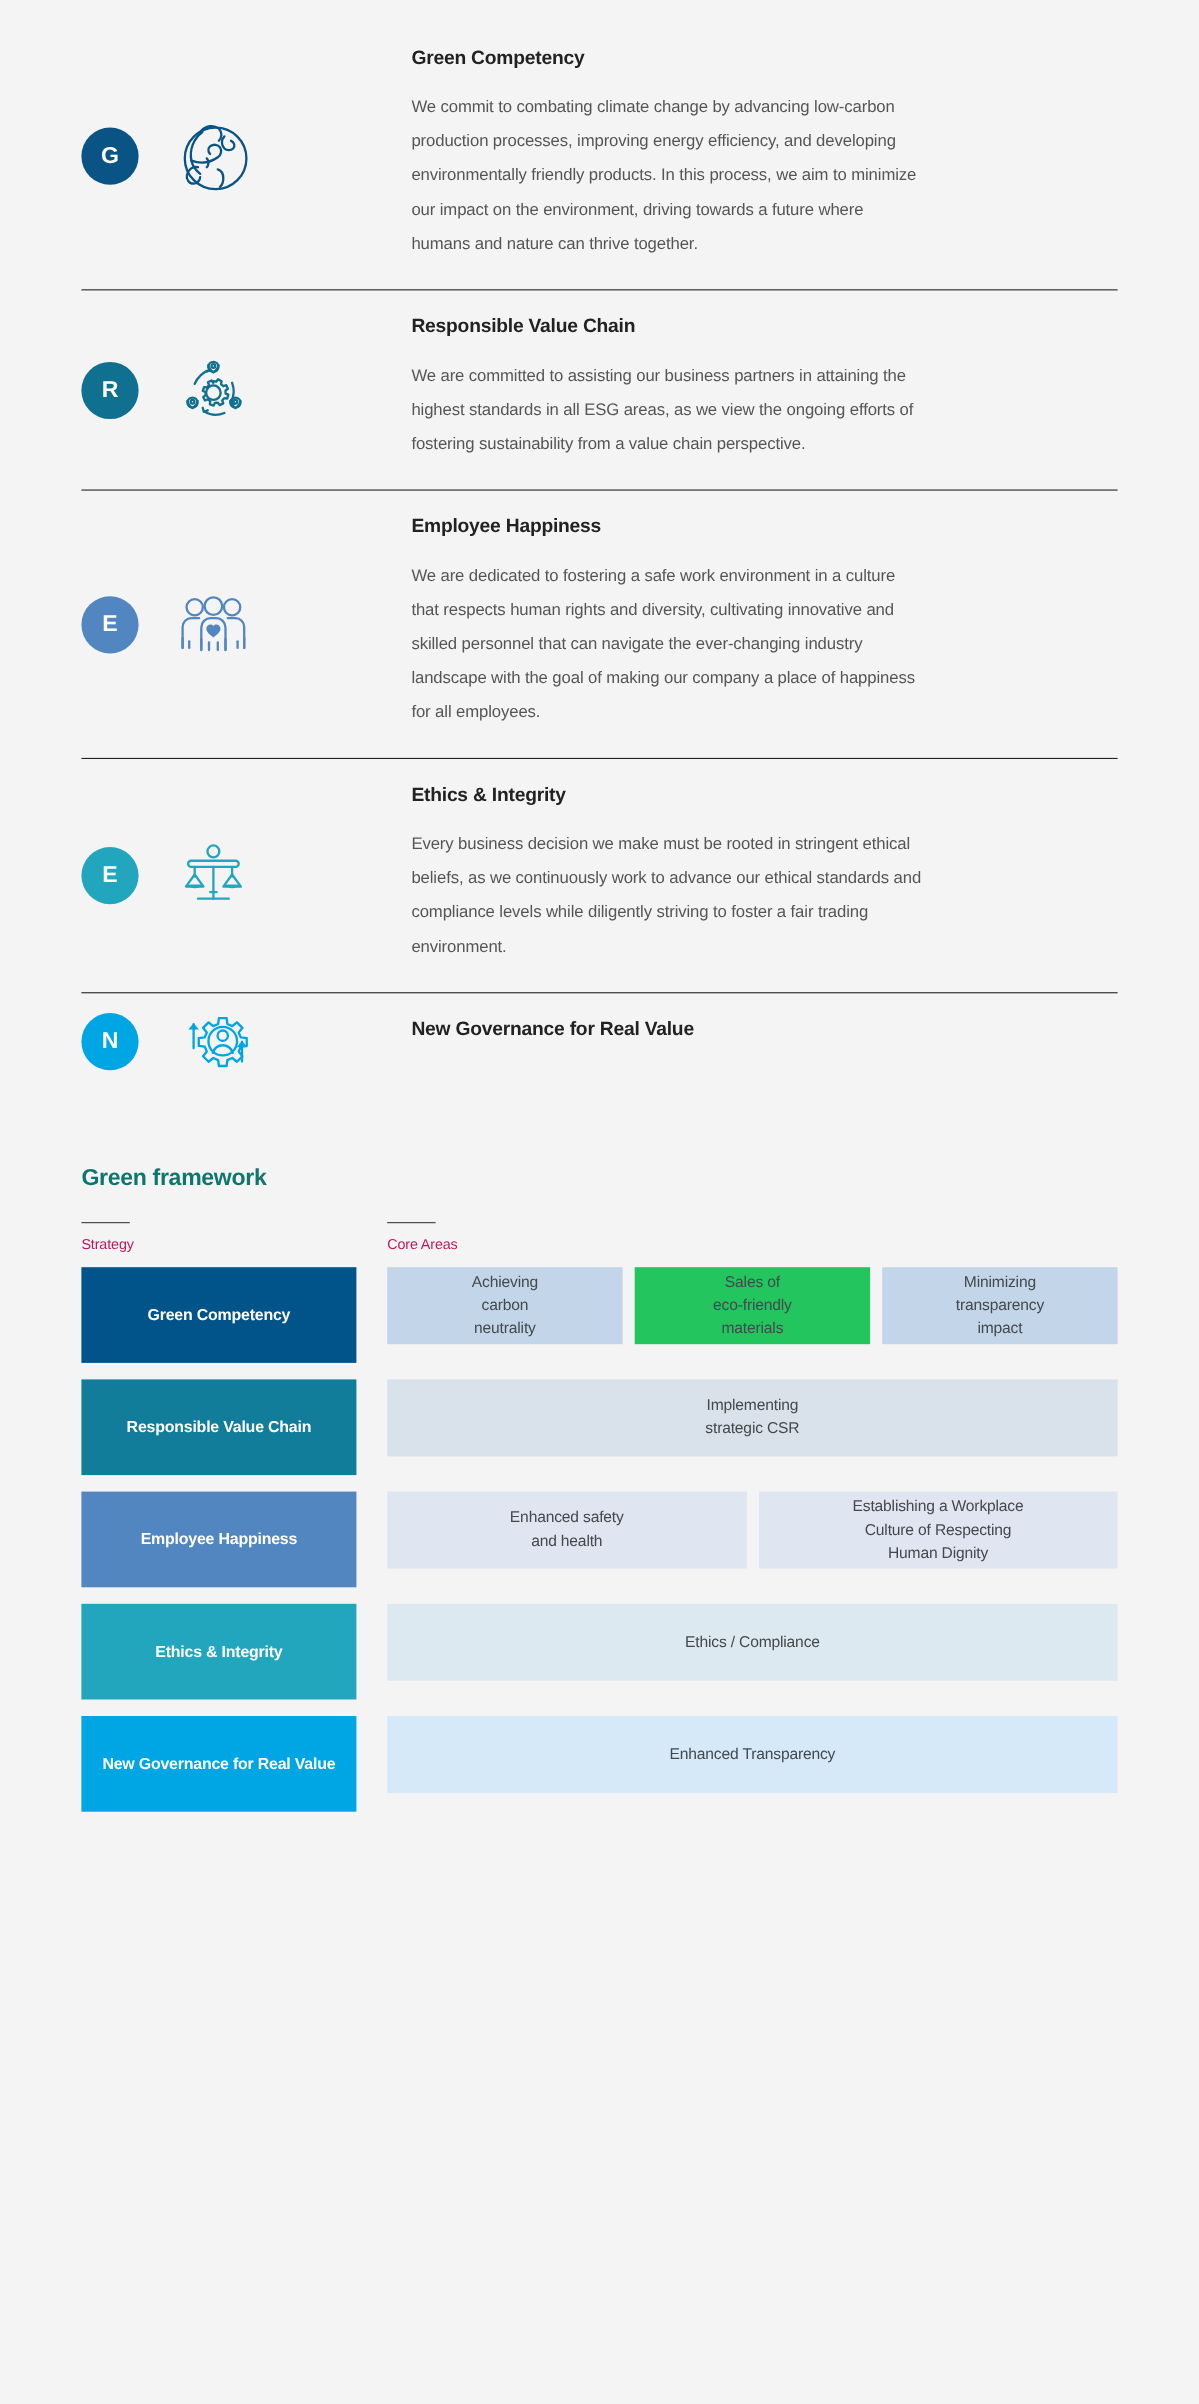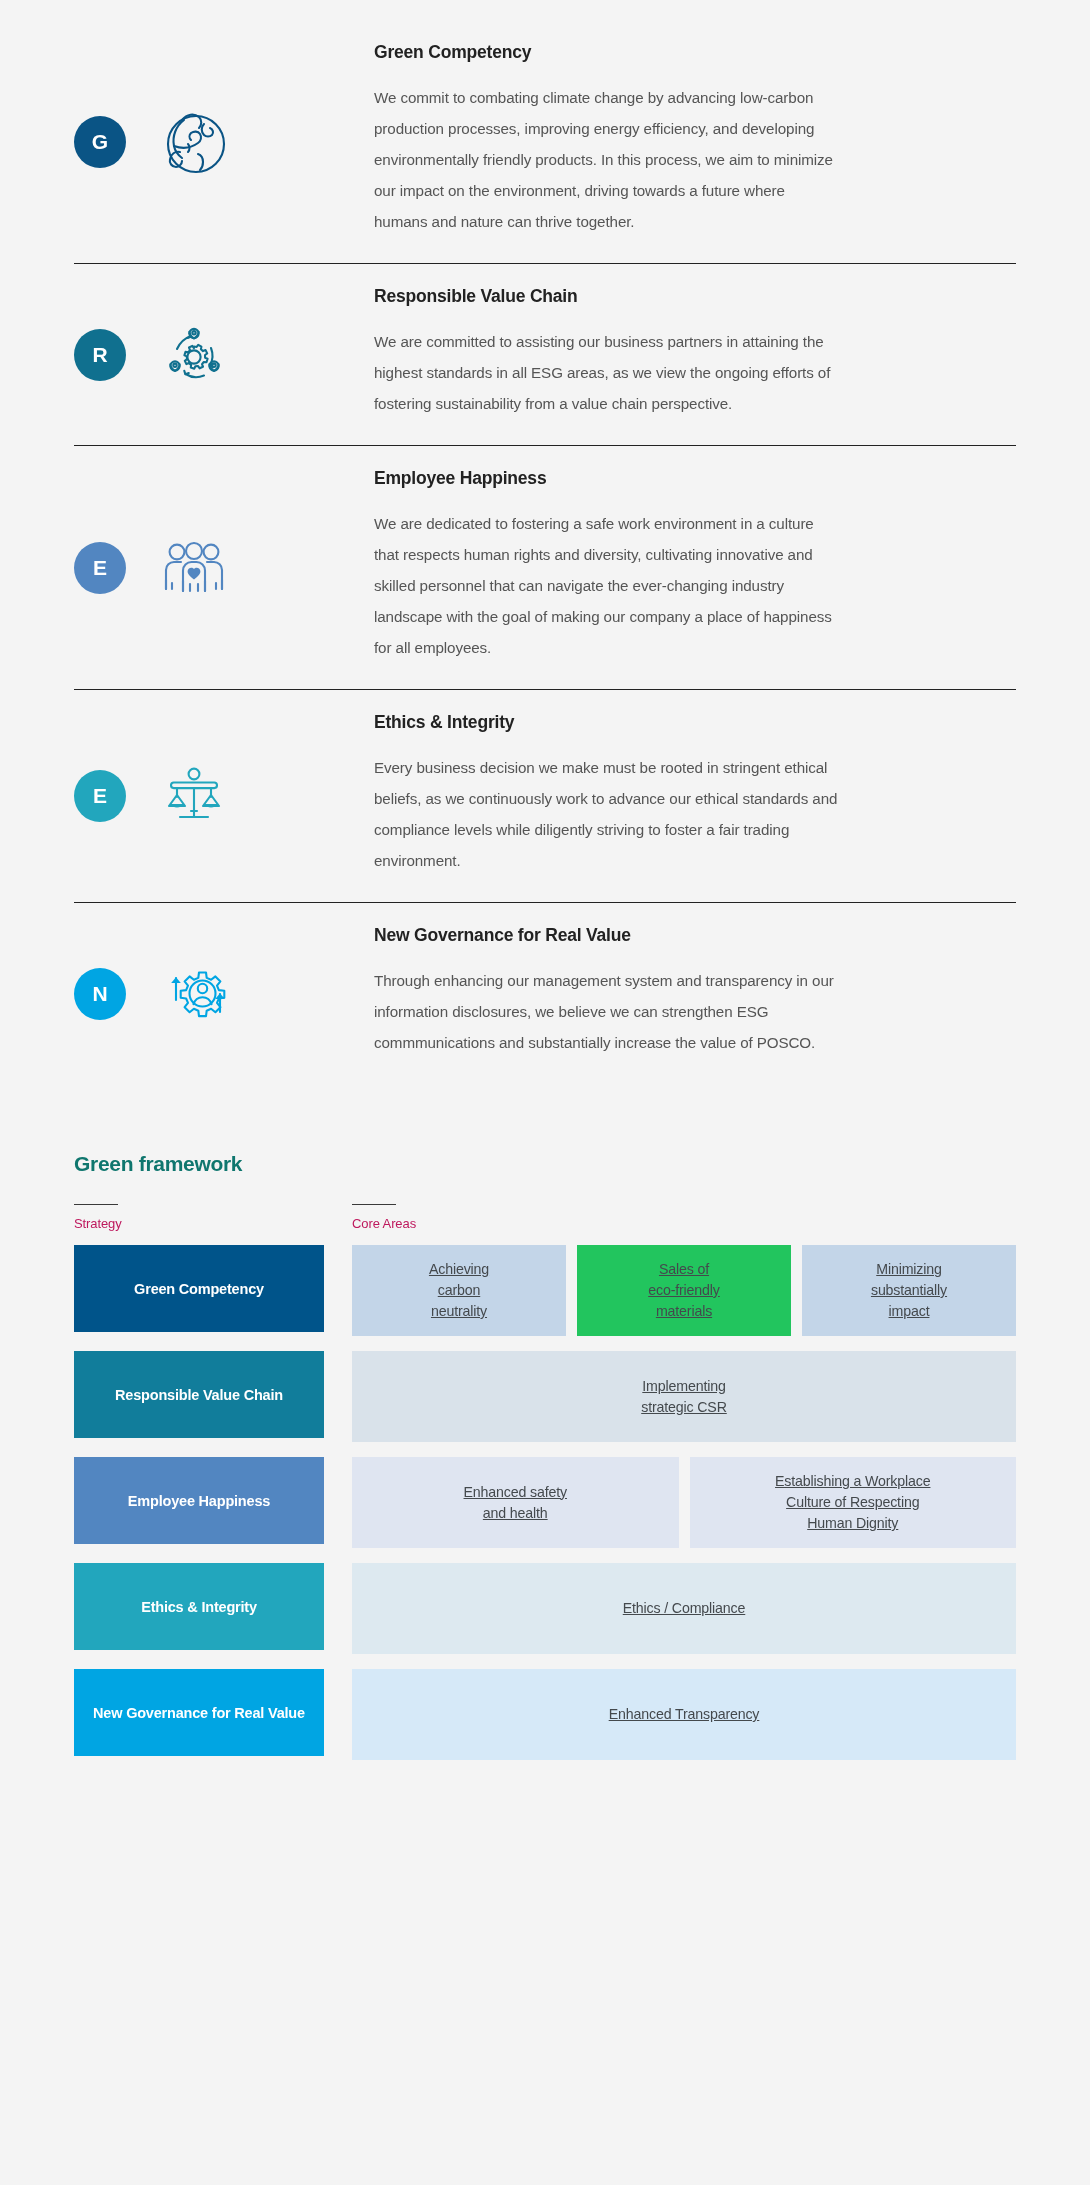--- a/index.html
+++ b/index.html
@@ -135,32 +135,31 @@
 
   .fw-areas {
     margin-left: 28px;
     flex: 1 1 auto;
     display: flex;
     gap: 11px;
   }
 
   .fw-area {
     flex: 1 1 0;
-    height: 91px;
+    height: 70px;
     display: flex;
     align-items: center;
     justify-content: center;
     text-align: center;
     font-size: 14.2px;
     line-height: 21px;
     color: #44494d;
     letter-spacing: -0.15px;
     padding: 20px 8px;
     white-space: pre-line;
-    text-decoration: underline;
   }
 </style>
 </head>
 <body>
 
 <div class="page">
 
   <div class="esg-list">
 
     <div class="esg-row">
@@ -297,21 +296,20 @@
             <path d="M41.5 52.2c1.3-4.3 4.8-7 9-7s7.7 2.7 9 7"></path>
             <path d="M24 48V26"></path>
             <path d="M19.2 31L24 25.2 28.8 31" fill="#00a5e3" stroke="none"></path>
             <path d="M68 60V42"></path>
             <path d="M63.2 47L68 41.2 72.8 47" fill="#00a5e3" stroke="none"></path>
           </svg>
         </div>
       </div>
       <div class="esg-text">
         <div class="esg-title">New Governance for Real Value</div>
-        <div class="esg-desc">Through enhancing our management system and transparency in our information disclosures, we believe we can strengthen ESG commmunications and substantially increase the value of POSCO.</div>
       </div>
     </div>
   </div>
 
   <div class="framework">
     <div class="fw-title">Green framework</div>
 
     <div class="fw-headers">
       <div class="fw-head-strategy">
         <div class="fw-rule"></div>
@@ -326,21 +324,21 @@
     <div class="fw-row">
       <div class="fw-strategy" style="background:#00548a">Green Competency</div>
       <div class="fw-areas">
         <div class="fw-area" style="background:#c3d5e8">Achieving
 carbon
 neutrality</div>
         <div class="fw-area" style="background:#22c55e">Sales of
 eco-friendly
 materials</div>
         <div class="fw-area" style="background:#c3d5e8">Minimizing
-substantially
+transparency
 impact</div>
       </div>
     </div>
 
     <div class="fw-row">
       <div class="fw-strategy" style="background:#117d9b">Responsible Value Chain</div>
       <div class="fw-areas">
         <div class="fw-area" style="background:#d9e2ea">Implementing
 strategic CSR</div>
       </div>

